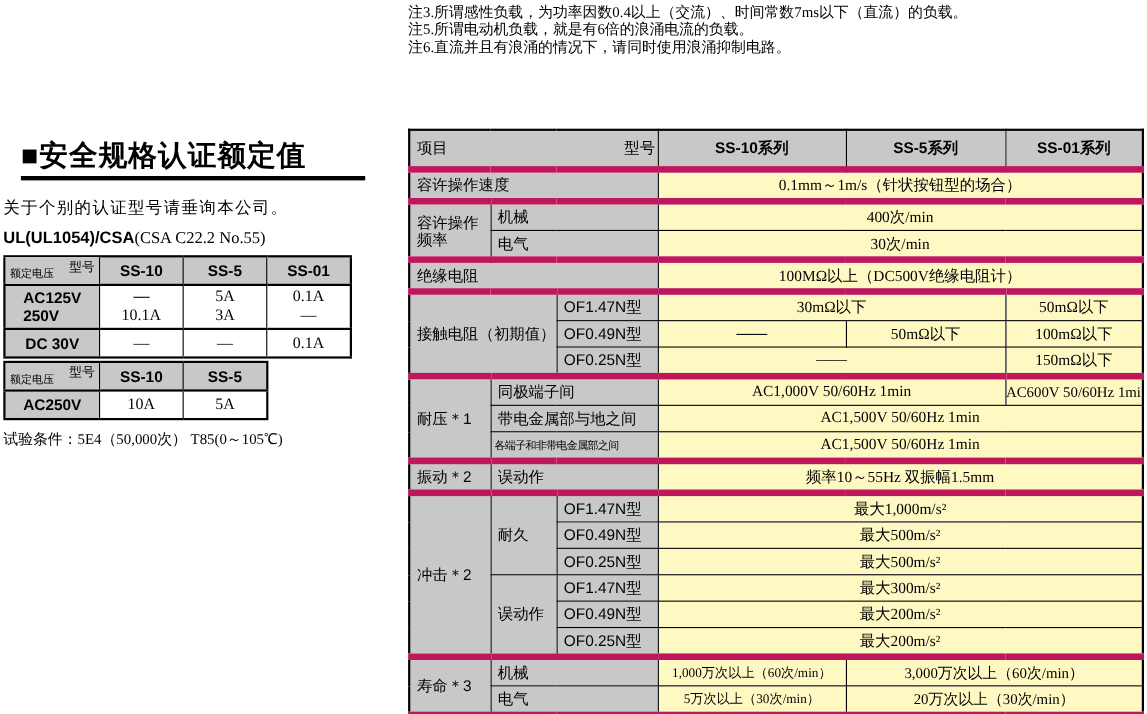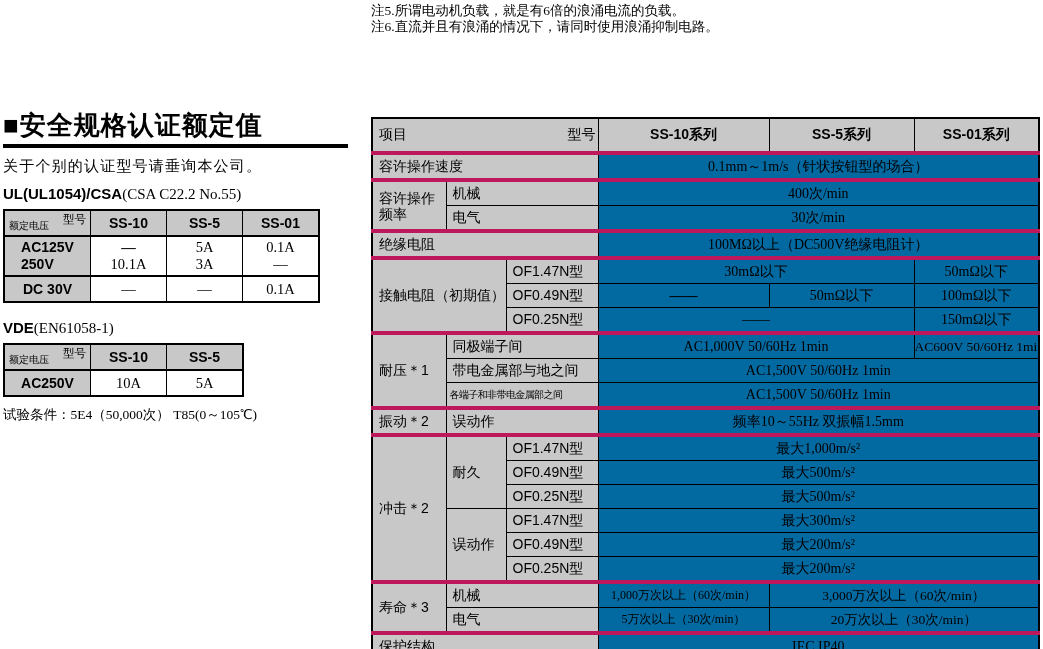--- a/index.html
+++ b/index.html
@@ -10,21 +10,21 @@
   }
   .page{position:absolute;inset:0;}
 
   
   .notes{position:absolute;left:371px;top:3px;font-size:13.5px;line-height:16.2px;}
   .note-line{white-space:nowrap;}
   .note-line.indent{padding-left:22px;}
 
   
   .section-title{
-    margin:0;font-family:"Liberation Sans",sans-serif;font-weight:bold;
+    margin:16px;font-family:"Liberation Sans",sans-serif;font-weight:bold;
     font-size:26px;line-height:32px;letter-spacing:1px;
     border-bottom:4px solid #000;padding-bottom:3px;
   }
 
   
   .left-col{position:absolute;left:3px;top:109px;width:345px;}
   .intro{margin:9px 0 0 0;font-size:15px;letter-spacing:1.2px;white-space:nowrap;}
   .cert-heading{margin:7px 0 4px 0;font-size:15px;font-weight:normal;line-height:21px;white-space:nowrap;}
   .cert-heading .main{font-family:"Liberation Sans",sans-serif;font-weight:bold;}
   .cert-heading .sub{font-family:"Liberation Serif",serif;}
@@ -53,42 +53,43 @@
 
   
   .right-col{position:absolute;left:371px;top:109px;width:669px;}
   .perf-table{
     border-collapse:collapse;border:2px solid #000;margin-top:8px;
     table-layout:fixed;width:667px;
   }
   .perf-table th,.perf-table td{
     border:1px solid #000;padding:0;vertical-align:middle;height:23px;overflow:hidden;
   }
-  .perf-table tr.g th,.perf-table tr.g td{border-top:4px solid #be185d;}
+  .perf-table tr.g th,.perf-table tr.g td{border-top:6px solid #be185d;}
   .perf-table th{
     background:#c8c8c8;font-family:"Liberation Sans",sans-serif;font-weight:normal;
     font-size:14px;text-align:left;padding:0 2px 0 6px;white-space:nowrap;
   }
   .perf-table th.colhead{font-weight:bold;text-align:center;padding:0;height:24px;}
   .perf-table th.tight{font-size:10px;letter-spacing:-0.6px;padding-left:3px;}
   .perf-table td{
     font-family:"Liberation Serif",serif;font-size:14px;text-align:center;
-    background:#0369a1;white-space:nowrap;
+    background:#fef9c3;white-space:nowrap;
   }
   .perf-table td.small{font-size:12px;}
   .perf-table td.med{font-size:13.5px;}
   .corner-flex{display:flex;justify-content:space-between;align-items:center;height:32px;}
   .two-line span{display:block;line-height:16px;}
 </style>
 </head>
 <body>
 
 <div class="page">
 
   <section class="notes">
+    <div class="note-line">注3.所谓感性负载，为功率因数0.4以上（交流）、时间常数7ms以下（直流）的负载。</div>
     <div class="note-line">注5.所谓电动机负载，就是有6倍的浪涌电流的负载。</div>
     <div class="note-line">注6.直流并且有浪涌的情况下，请同时使用浪涌抑制电路。</div>
   </section>
 
   <section class="left-col">
     <h1 class="section-title">■安全规格认证额定值</h1>
     <p class="intro">关于个别的认证型号请垂询本公司。</p>
 
     <h2 class="cert-heading"><span class="main">UL(UL1054)/CSA</span><span class="sub">(CSA C22.2 No.55)</span></h2>
 
@@ -127,21 +128,20 @@
       </tr>
       <tr class="row-1line">
         <th>DC 30V</th>
         <td>—</td>
         <td>—</td>
         <td>0.1A</td>
       </tr>
     </tbody>
       </table>
 
-    <h2 class="cert-heading vde"><span class="main">VDE</span><span class="sub">(EN61058-1)</span></h2>
 
     <table class="small-table">
       <tbody>
           <tr>
         <th class="corner">
           <div class="box">
             <span class="corner-top">型号</span>
             <span class="corner-bottom">额定电压</span>
           </div>
         </th>

